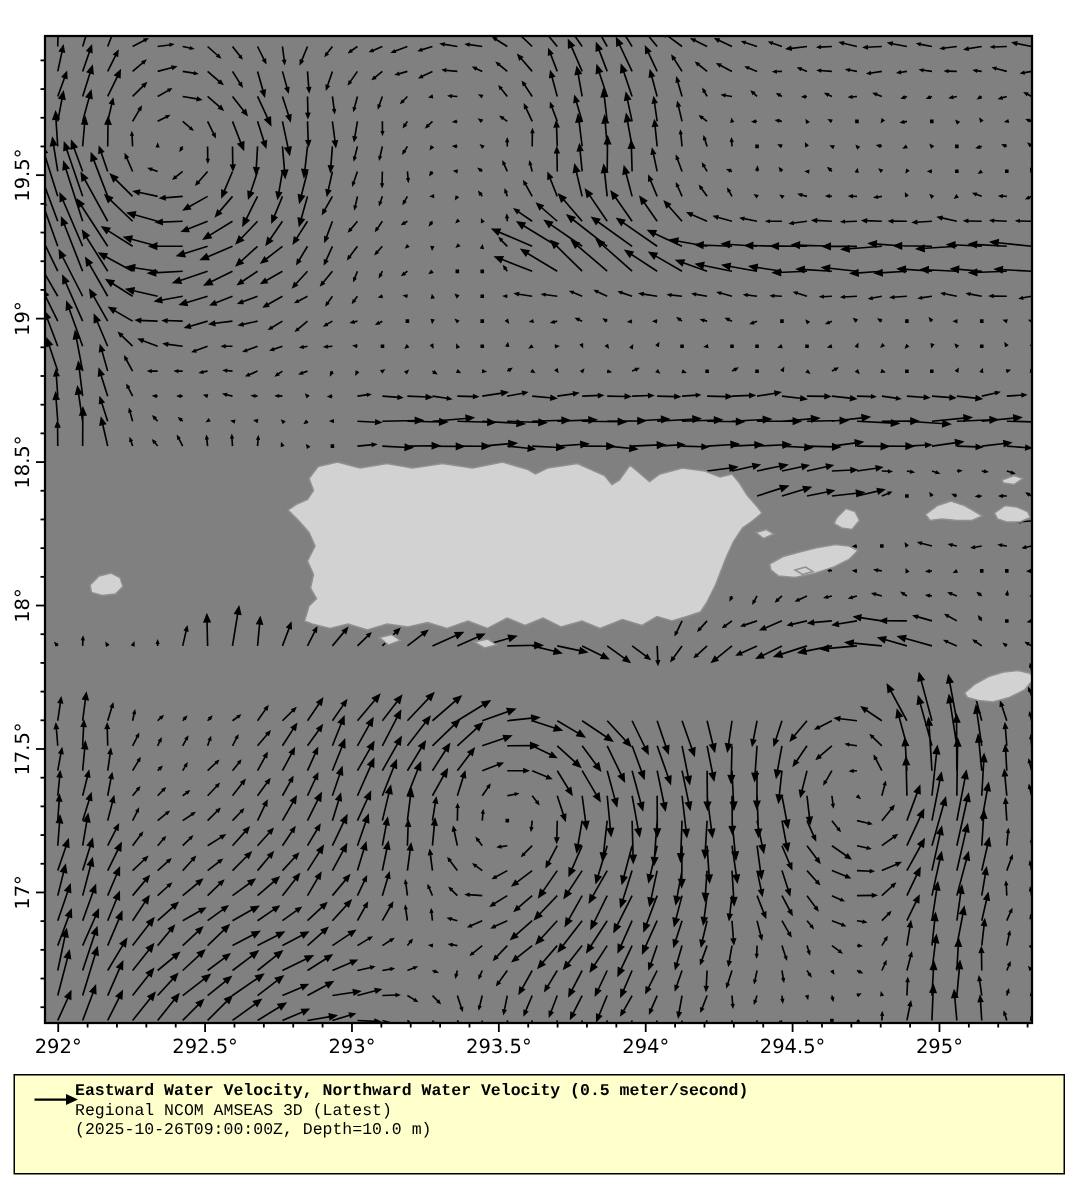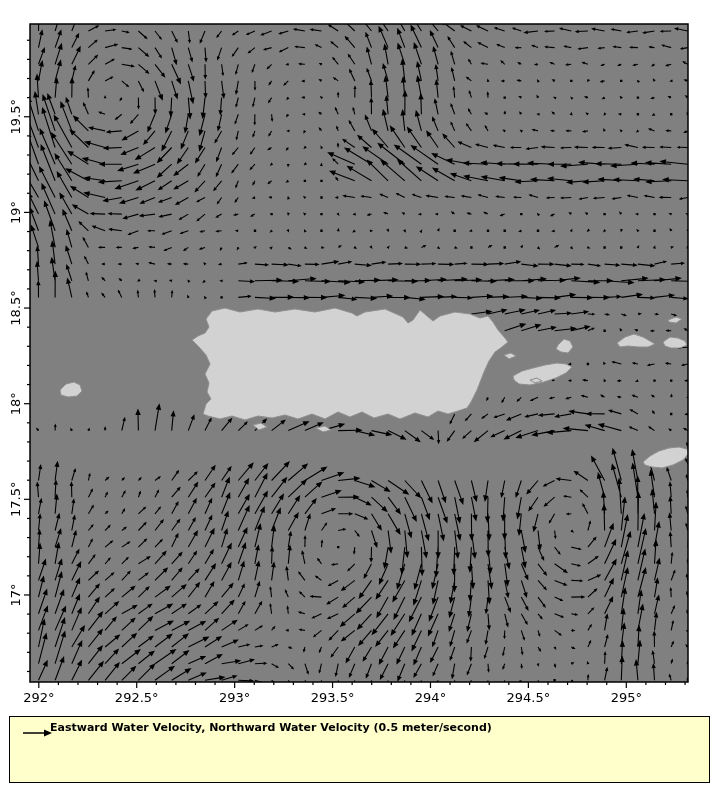--- a/index.html
+++ b/index.html
@@ -1,20 +1,20 @@
 <!DOCTYPE html>
 <html><head>
 <meta charset="utf-8">
 <style>
   html,body{margin:0;padding:0;background:#ffffff;}
   .fig{position:relative;width:720px;height:800px;background:#ffffff;
        font-family:"DejaVu Sans","Liberation Sans",sans-serif;overflow:hidden;}
   #map-svg{position:absolute;left:0;top:0;}
   .legend-box{position:absolute;left:9px;top:716px;width:701px;height:67px;
-      box-sizing:border-box;border:1.5px solid #000;}
+      box-sizing:border-box;border:1.5px solid #000;font-family:Liberation Mono, monospace;}
   .legend-key{position:absolute;left:12px;top:10px;}
   .legend-text{position:absolute;left:40px;top:5px;font-size:11px;line-height:12.9px;color:#000;}
   .legend-title{font-weight:bold;}
   .legend-line{font-weight:normal;}
 </style>
 </head>
 <body>
 
 <div class="fig">
 
@@ -131,16 +131,18 @@
     <rect id="frame-rect" fill="none" x="30" y="24" width="658" height="658" stroke="#000000" stroke-width="1.5"></rect>
   </svg>
 
   <div class="legend-box" id="legend-box" style="background: rgb(255, 255, 204); border-color: rgb(0, 0, 0);">
     <svg class="legend-key" width="32" height="12">
       <line id="key-shaft" x1="1" y1="6" x2="23" y2="6" stroke-width="1.5" stroke="#000000"></line>
       <polygon id="key-head" points="22,2.4 30,6 22,9.6" fill="#000000"></polygon>
     </svg>
     <div class="legend-text">
       <div class="legend-title">Eastward Water Velocity, Northward Water Velocity (0.5 meter/second)</div>
+      <div class="legend-line">Regional NCOM AMSEAS 3D (Latest)</div>
+      <div class="legend-line">(2025-10-26T09:00:00Z, Depth=10.0 m)</div>
     </div>
   </div>
 
 </div>
 
 </body></html>

